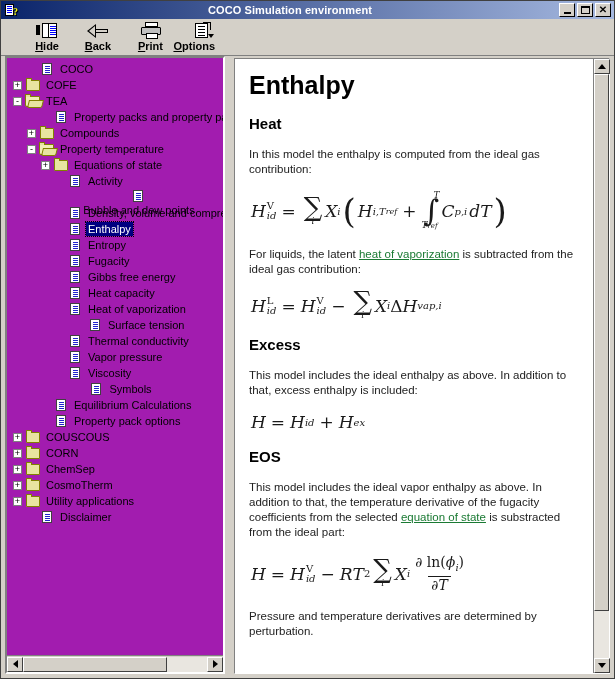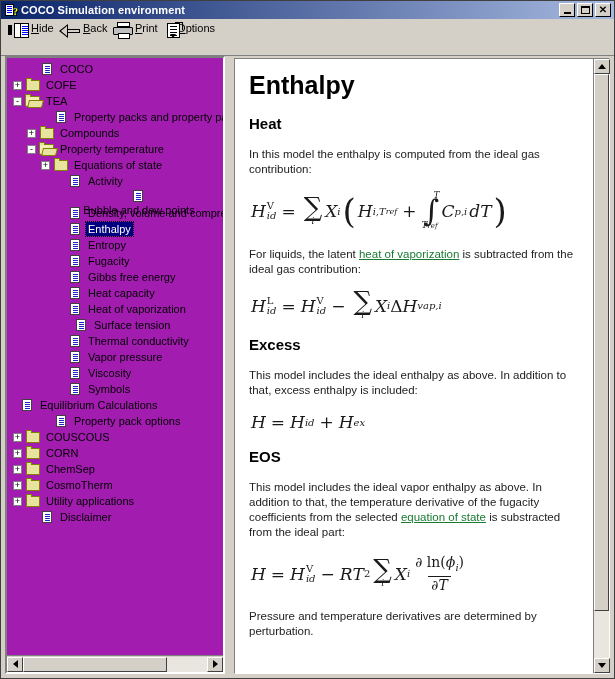--- a/index.html
+++ b/index.html
@@ -16,37 +16,37 @@
   .titlebar{height:18px;background:linear-gradient(to right,#0a246a,#a6b9e0);
             display:flex;align-items:center;padding:0 2px;box-sizing:border-box;}
   .title-ico{width:14px;height:14px;margin:0 3px 0 1px;position:relative;flex:0 0 auto;}
   .title-ico .pg{position:absolute;left:1px;top:1px;width:9px;height:12px;background:#fff;
                  border:1px solid #000;box-sizing:border-box;}
   .title-ico .pg i{position:absolute;left:1px;top:1px;width:5px;height:1px;background:#00f;
                    box-shadow:0 2px 0 #00f,0 4px 0 #00f,0 6px 0 #00f;}
   .title-ico .qm{position:absolute;right:0;bottom:0;font-size:10px;font-weight:bold;
                  color:#ff0;line-height:10px;text-shadow:1px 1px 0 #000;font-family:"Liberation Serif",serif;}
   .title-text{color:#fff;font-size:11px;font-weight:bold;flex:1;
-              white-space:nowrap;overflow:hidden;letter-spacing:0.1px;}
+              white-space:nowrap;overflow:hidden;letter-spacing:0.1px;text-align:center;}
   .tbtns{display:flex;gap:2px;padding-right:1px;}
   .tbtn{width:16px;height:14px;background:#d4d0c8;
         border:1px solid;border-color:#fff #000 #000 #fff;
         display:flex;align-items:center;justify-content:center;
         font-size:9px;font-family:"Liberation Sans",sans-serif;color:#000;line-height:1;
         box-sizing:border-box;position:relative;}
   .tbtn .g-min{width:7px;height:2px;background:#000;margin-top:5px;}
   .tbtn .g-max{width:9px;height:8px;border:1px solid #000;border-top-width:2px;box-sizing:border-box;}
   .tbtn .g-cls{font-weight:bold;font-size:10px;margin-top:-1px;}
 
   
   .toolbar{height:37px;background:#d4d0c8;display:flex;align-items:flex-start;
            padding:2px 0 0 6px;box-sizing:border-box;
            border-bottom:1px solid #808080;}
-  .tb-item{width:52px;display:flex;flex-direction:row;align-items:flex-start;
-           padding-top:1px;cursor:default;}
+  .tb-item{width:52px;display:flex;flex-direction:column;align-items:flex-end;
+           padding-top:1px;cursor:default;font-weight:bold;}
   .tb-ico{height:18px;width:24px;position:relative;}
   .tb-lbl{font-size:11px;color:#000;margin-top:1px;line-height:11px;}
   .tb-lbl u{text-decoration:underline;}
 
   
   .ic-hide .w{position:absolute;left:7px;top:1px;width:15px;height:15px;background:#fff;
               border:1px solid #000;box-sizing:border-box;}
   .ic-hide .w b{position:absolute;left:5px;top:0;width:1px;height:13px;background:#000;}
   .ic-hide .w i{position:absolute;left:7px;top:2px;width:6px;height:1px;background:#00f;
                 box-shadow:0 2px 0 #00f,0 4px 0 #00f,0 6px 0 #00f,0 8px 0 #00f;}
@@ -389,21 +389,21 @@
             </div>
             <div class="tnode" style="padding-left: 48px;">
               <span class="expsp"></span>
               <span class="ico">
                 <span class="page">
                   <i></i>
                 </span>
               </span>
               <span class="tlabel">Heat of vaporization</span>
             </div>
-            <div class="tnode" style="padding-left: 54px; text-align: center;">
+            <div class="tnode" style="padding-left: 68px; text-align: center;">
               <span class="expsp"></span>
               <span class="ico">
                 <span class="page">
                   <i></i>
                 </span>
               </span>
               <span class="tlabel">Surface tension</span>
             </div>
             <div class="tnode" style="padding-left: 48px;">
               <span class="expsp"></span>
@@ -425,30 +425,30 @@
             </div>
             <div class="tnode" style="padding-left: 48px;">
               <span class="expsp"></span>
               <span class="ico">
                 <span class="page">
                   <i></i>
                 </span>
               </span>
               <span class="tlabel">Viscosity</span>
             </div>
-            <div class="tnode" style="padding-left: 48px;">
+            <div class="tnode" style=" justify-content: center;">
               <span class="expsp"></span>
               <span class="ico">
                 <span class="page">
                   <i></i>
                 </span>
               </span>
               <span class="tlabel">Symbols</span>
             </div>
-            <div class="tnode" style="">
+            <div class="tnode" style="padding-left: 34px;">
               <span class="expsp"></span>
               <span class="ico">
                 <span class="page">
                   <i></i>
                 </span>
               </span>
               <span class="tlabel">Equilibrium Calculations</span>
             </div>
             <div class="tnode" style="padding-left: 34px;">
               <span class="expsp"></span>

